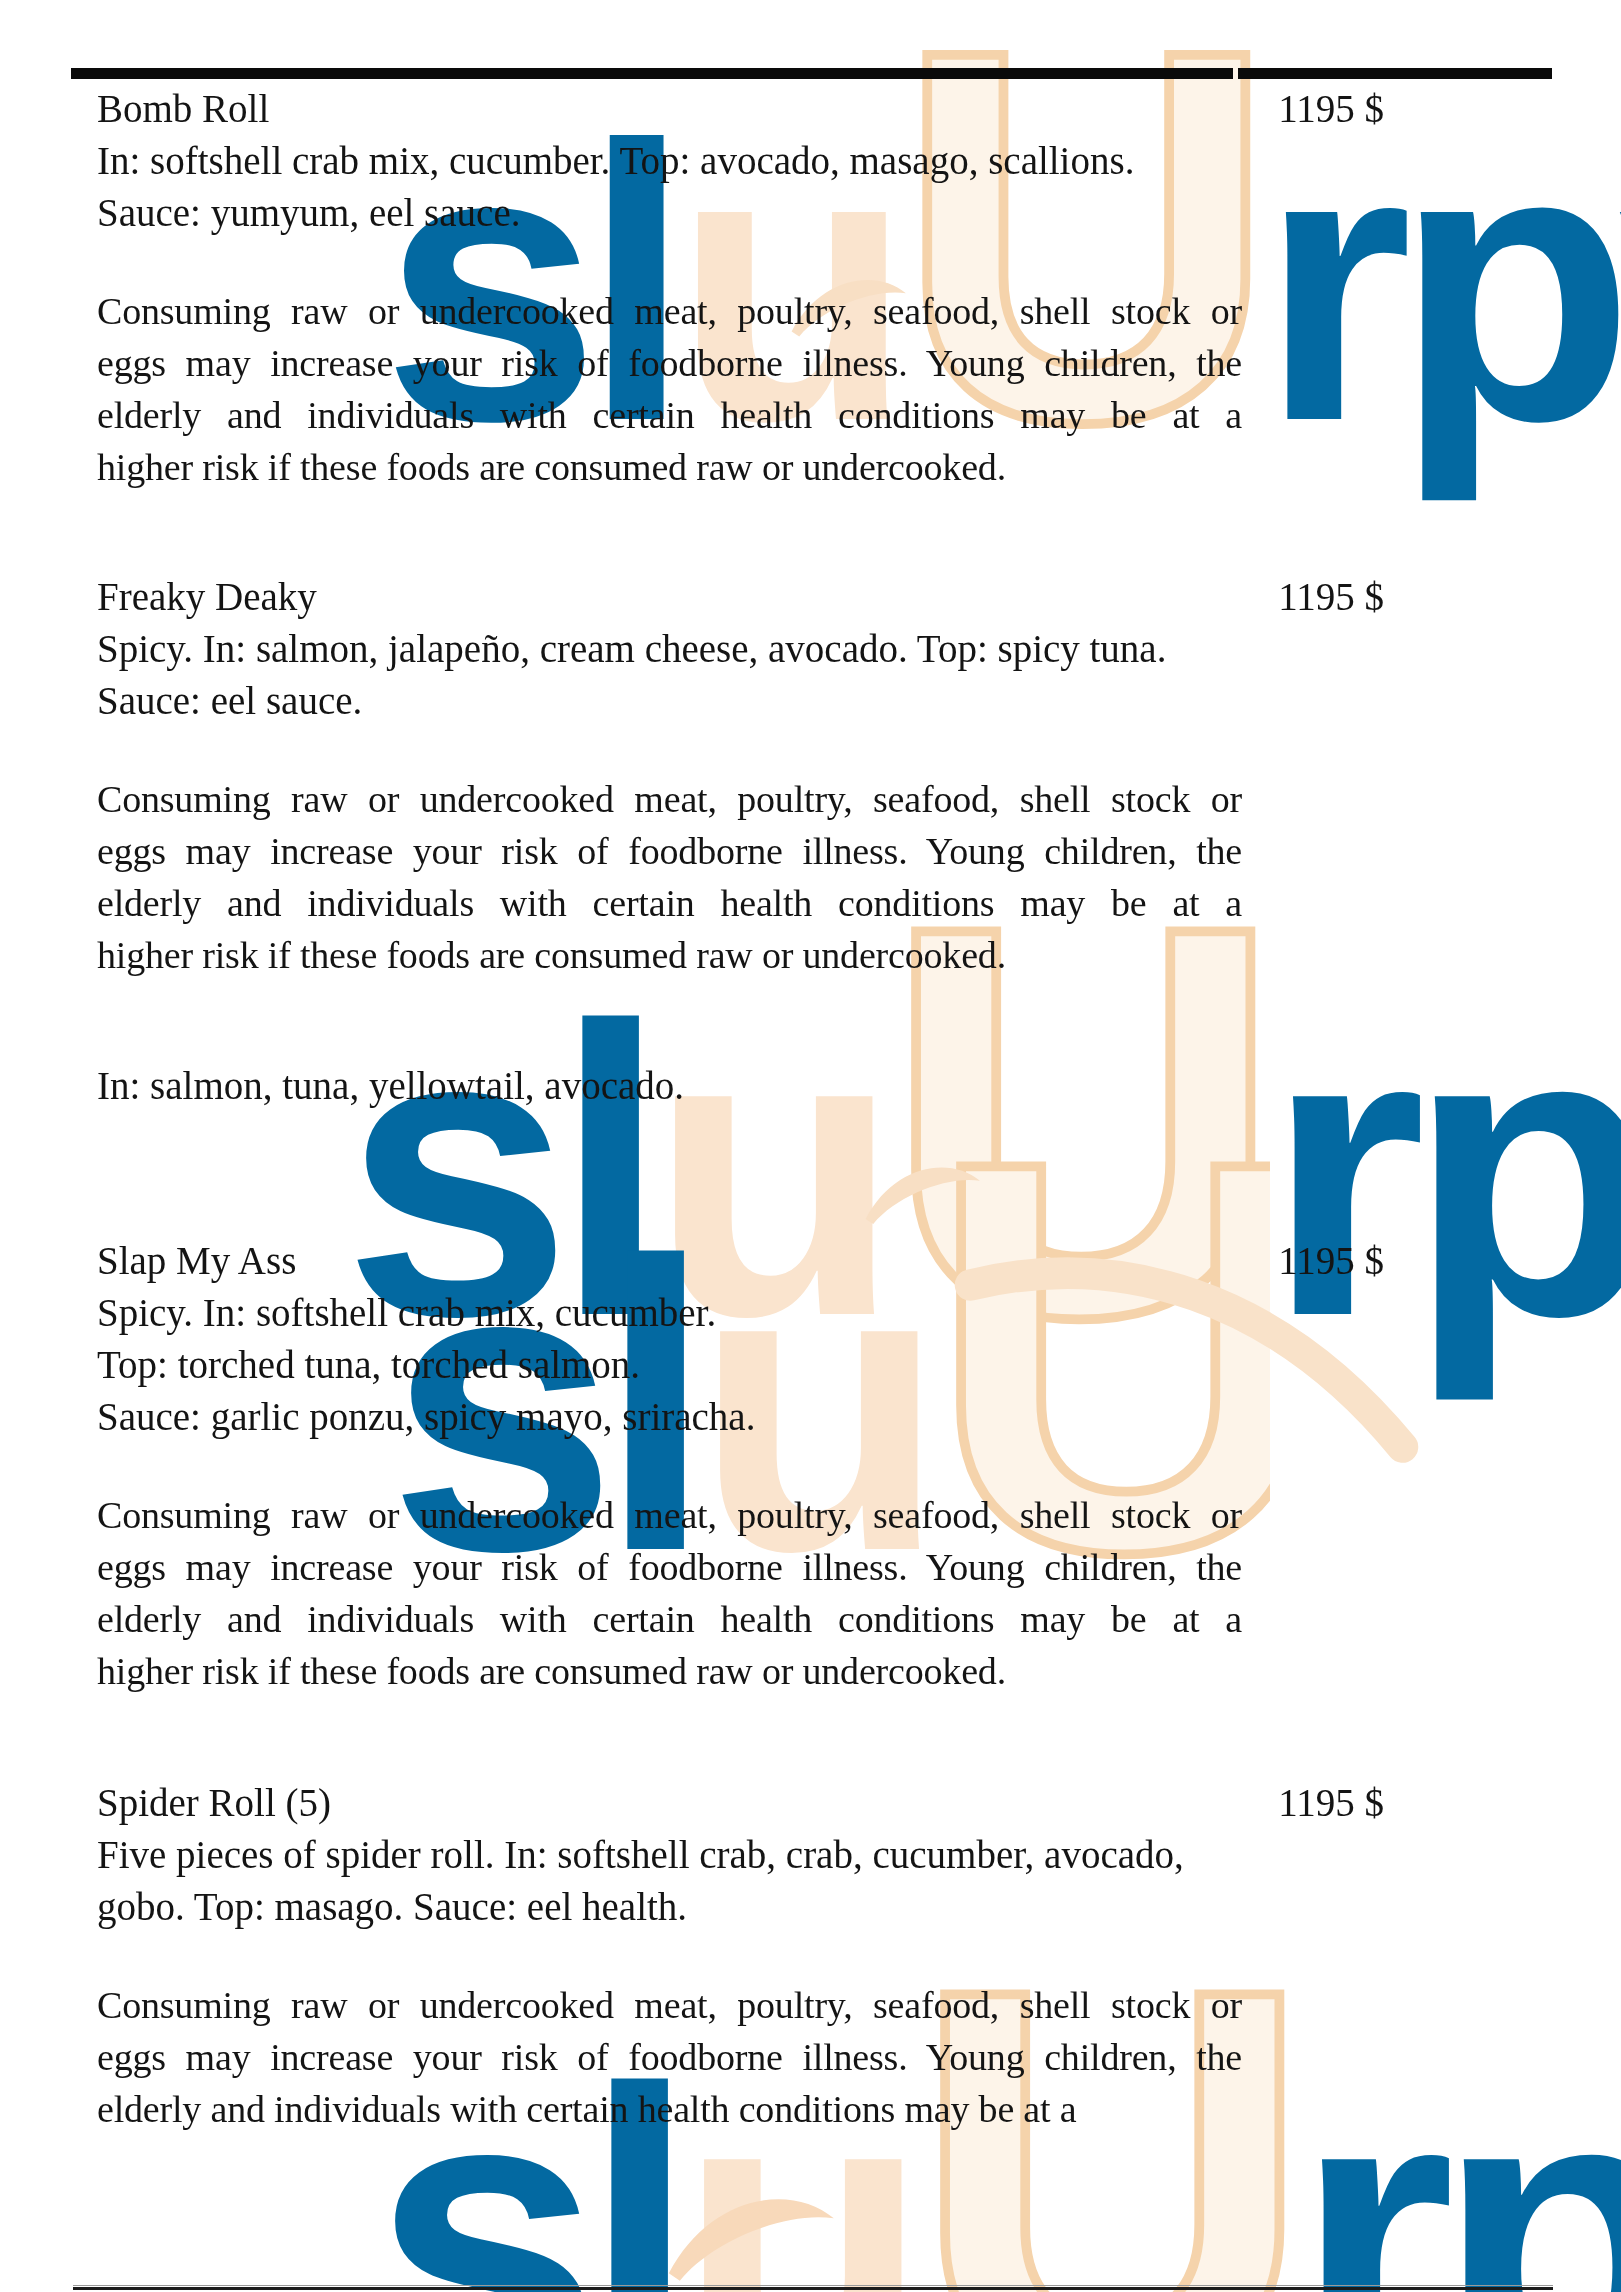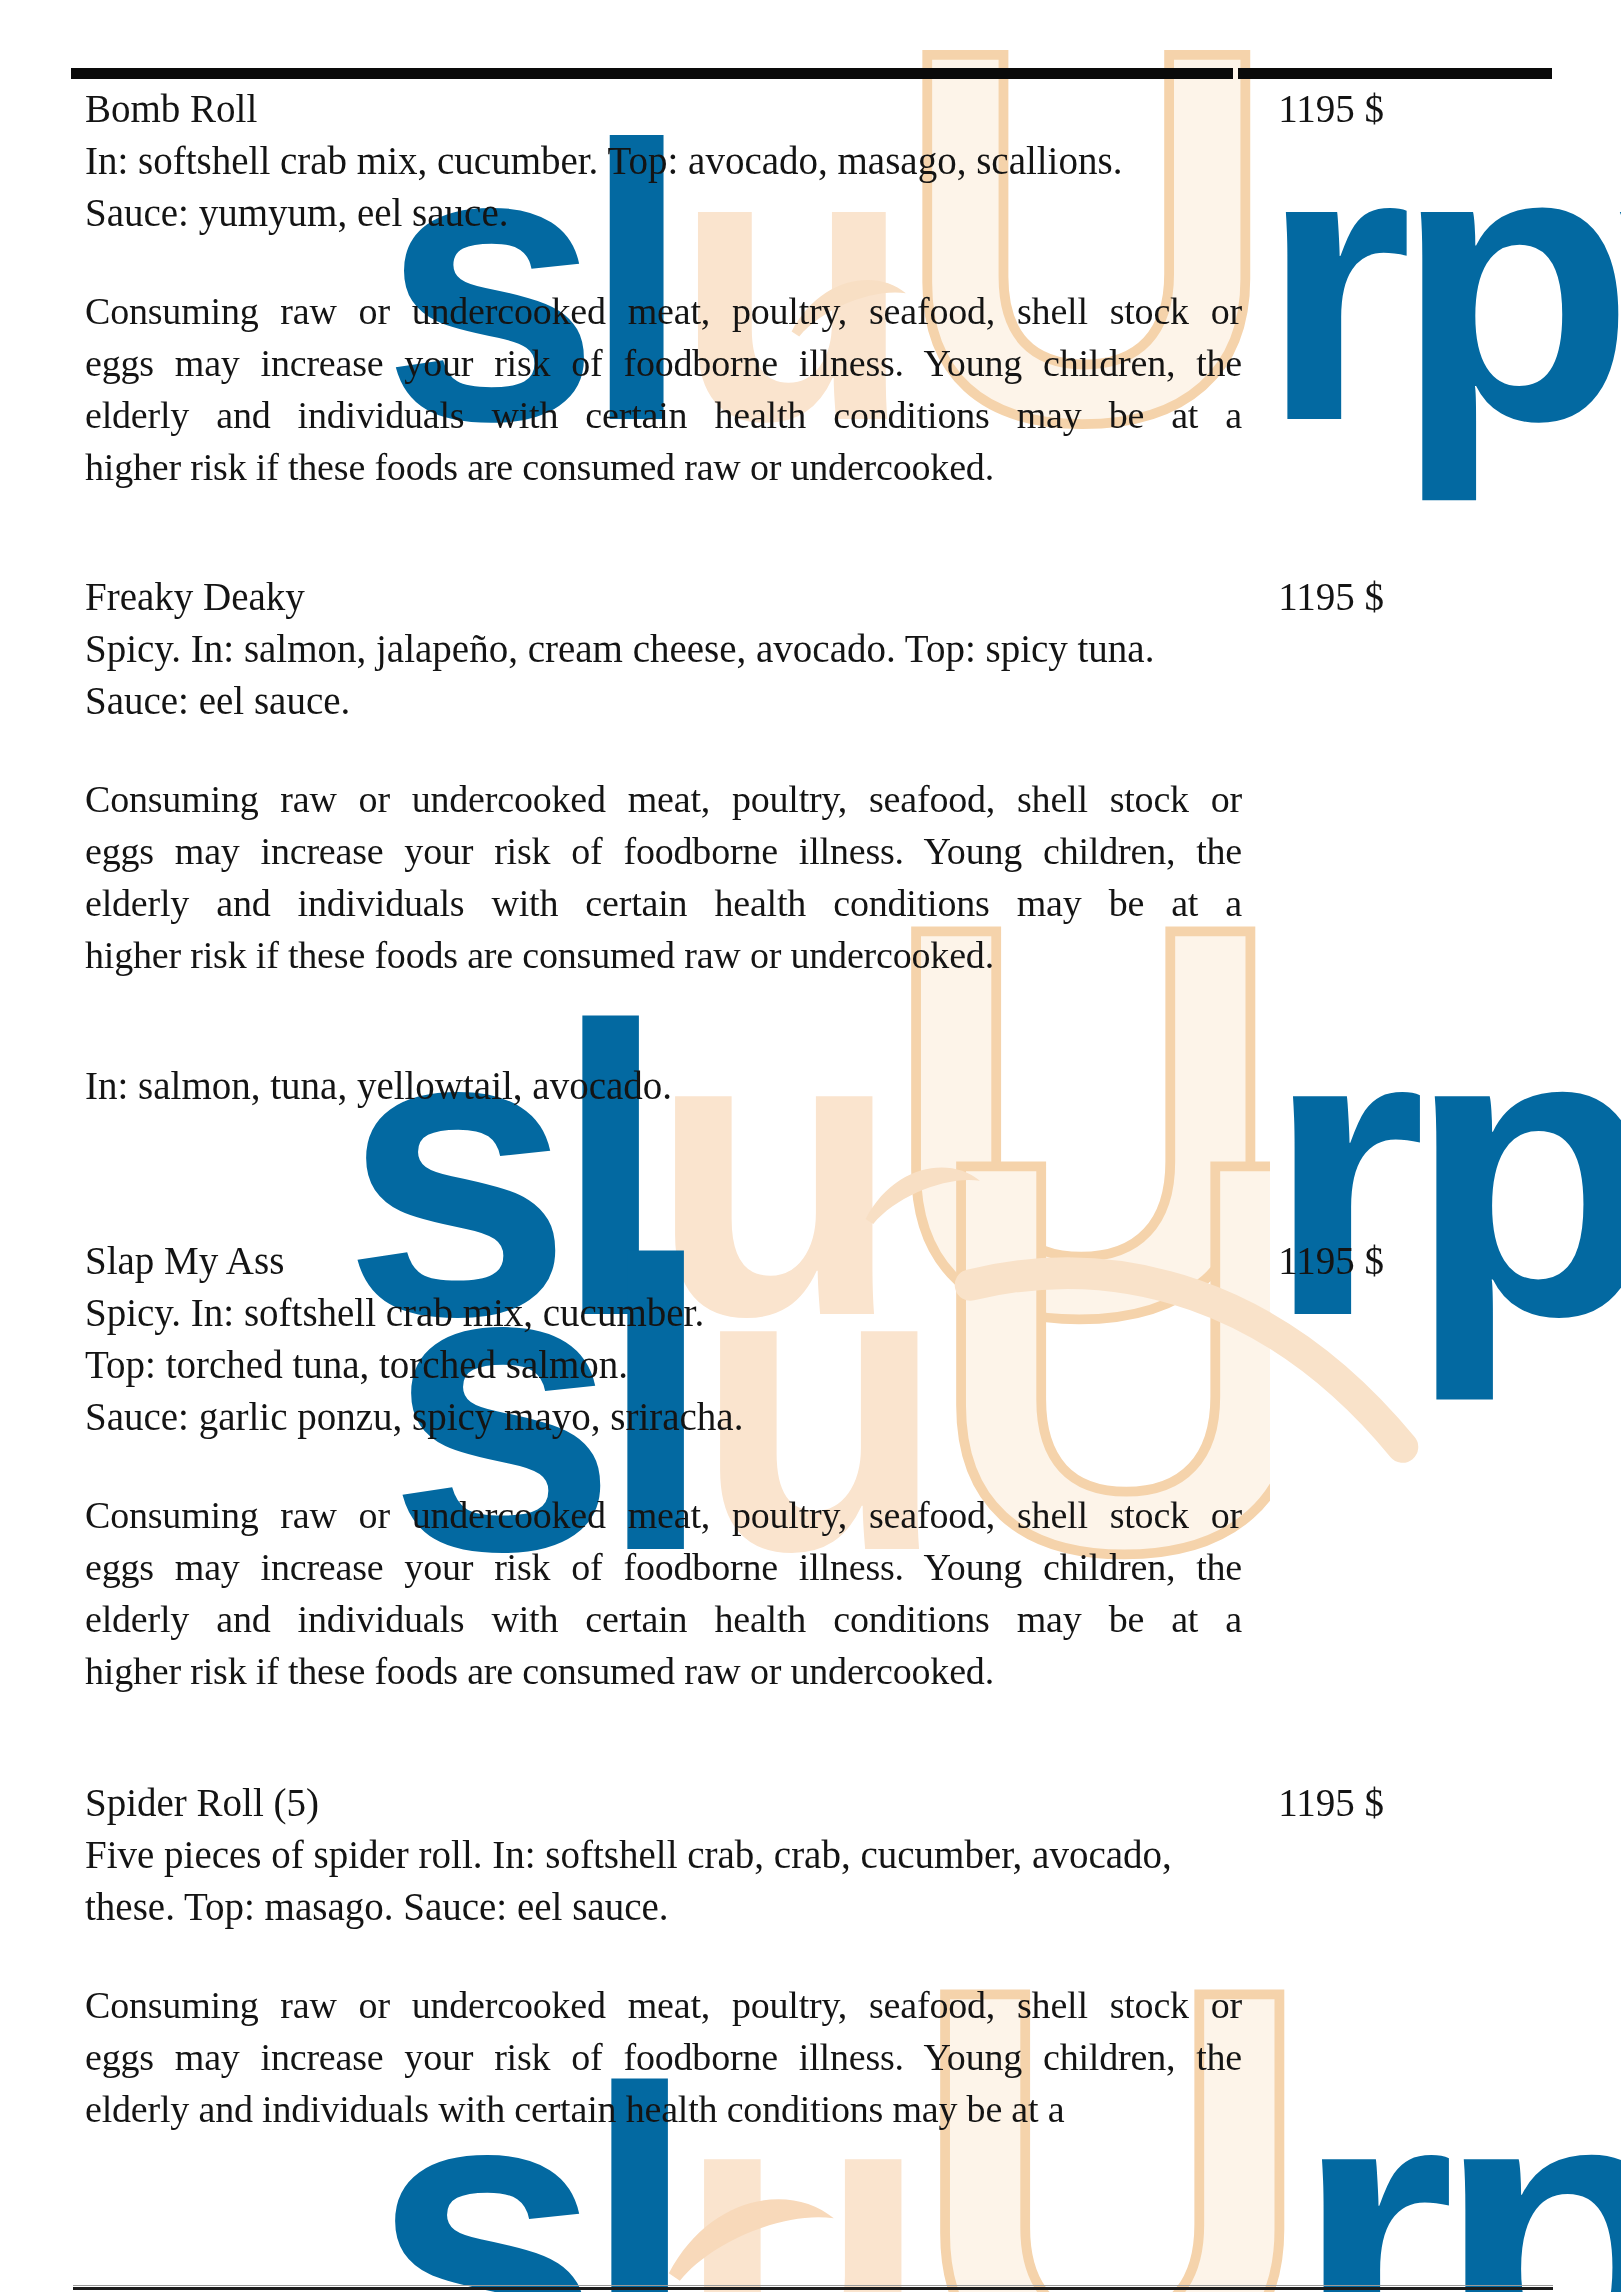--- a/index.html
+++ b/index.html
@@ -34,21 +34,21 @@
     -webkit-text-stroke:9.8px #f5d3ab;
   }
   .wm.clip{overflow:hidden;}
   .swoosh{position:absolute;z-index:0;pointer-events:none;}
 
   
   .menu-section{
     position:absolute;left:85px;width:1299px;z-index:2;
   }
   .line{
-    font-size:39px;line-height:52px;height:52px;white-space:nowrap;
+    font-size:39px;line-height:52px;height:52px;white-space:nowrap;margin-left:12px;
   }
   .title-line{position:relative;}
   .item-price{position:absolute;right:0;top:0;}
   .disc-block{margin-top:46px;width:1157px;}
   .disc-block .line{
     font-size:38px;letter-spacing:-0.005em;
     text-align:justify;text-align-last:justify;
     white-space:normal;overflow:hidden;
   }
   .disc-block .line.dlast{text-align-last:left;}
@@ -136,20 +136,20 @@
     <div class="line dlast">higher risk if these foods are consumed raw or undercooked.</div>
   </div>
 </section>
 
 <section class="menu-section" style="top:1777px;">
   <div class="line title-line">
     <span class="item-name">Spider Roll (5)</span>
     <span class="item-price">1195 $</span>
   </div>
   <div class="line">Five pieces of spider roll. In: softshell crab, crab, cucumber, avocado,</div>
-  <div class="line">these. Top: masago. Sauce: eel sauce.</div>
+  <div class="line">gobo. Top: masago. Sauce: eel health.</div>
   <div class="disc-block">
     <div class="line">Consuming raw or undercooked meat, poultry, seafood, shell stock or</div>
     <div class="line">eggs may increase your risk of foodborne illness. Young children, the</div>
     <div class="line dlast">elderly and individuals with certain health conditions may be at a</div>
   </div>
 </section>
 
 
 </body></html>

